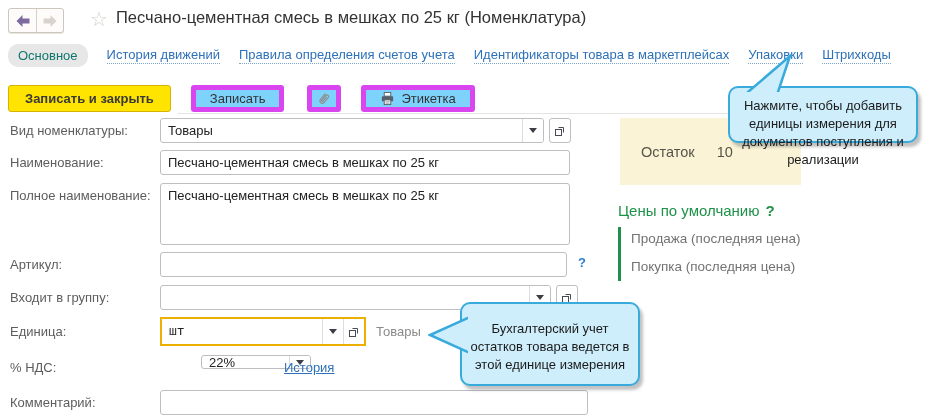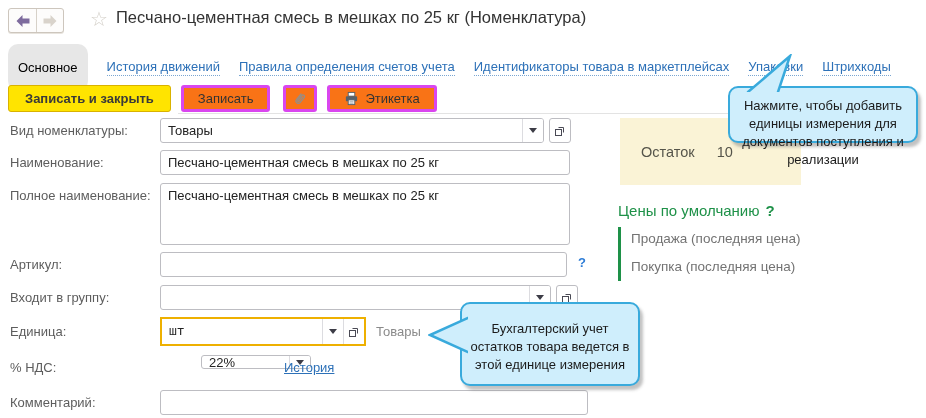--- a/index.html
+++ b/index.html
@@ -9,26 +9,26 @@
 
   
   .navgroup { position:absolute; left:8px; top:8px; display:flex; border:1px solid #cdc6bd; border-radius:3px; background:#fdfcfb; box-shadow:0 1px 0 #e8e4de; }
   .navbtn { width:27px; height:23px; display:flex; align-items:center; justify-content:center; background:transparent; border:none; cursor:pointer; }
   .navbtn + .navbtn { border-left:1px solid #d7d1c8; }
   .star { position:absolute; left:90px; top:7px; font-size:20px; color:#d5d1ca; cursor:pointer; }
   .title { position:absolute; left:116px; top:8px; font-size:16.5px; font-weight:400; color:#333; white-space:nowrap; }
 
   
   .tabs { position:absolute; left:8px; top:44px; display:flex; align-items:center; gap:19px; white-space:nowrap; }
-  .tab-chip { background:#e7e7e7; border-radius:10px; padding:16px 10px; color:#000000; cursor:default; }
+  .tab-chip { background:#e7e7e7; border-radius:10px; padding:4px 10px; color:#0f766e; cursor:default; }
   .tab-link { color:#2d71b8; text-decoration:none; border-bottom:1px dotted #7aa6d2; padding-bottom:1px; cursor:pointer; }
 
   
-  .toolbar { position:absolute; left:8px; top:85px; display:flex; gap:10px; align-items:center; }
-  .btn { height:27px; display:inline-flex; align-items:center; gap:6px; padding:0 14px; background:#f97316; border:3px solid #d946ef; border-radius:3px; font-size:13px; color:#333; cursor:pointer; font-family:inherit; }
+  .toolbar { position:absolute; left:8px; top:85px; display:flex; gap:20px; align-items:center; }
+  .btn { height:27px; display:inline-flex; align-items:center; gap:6px; padding:0 14px; background:#7dd3fc; border:5px solid #d946ef; border-radius:3px; font-size:13px; color:#333; cursor:pointer; font-family:inherit; }
   .btn-primary { background:#ffe400; border:1px solid #d9b200; font-weight:bold; color:#3a3a3a; padding:0 16px; }
   .btn-icon { width:34px; padding:0; justify-content:center; }
   .toolbar-sep { position:absolute; left:178px; top:113px; width:740px; border-top:1px solid #e3e3e3; }
 
   
   .flabel { position:absolute; left:10px; color:#5d5d5d; white-space:nowrap; }
   .tinput { position:absolute; height:25px; border:1px solid #bdbdc2; border-radius:3px; background:#fff; padding:0 7px; font-size:13px; font-family:inherit; color:#222; }
   textarea.tinput { height:62px; padding:3px 7px; resize:none; line-height:17px; }
   .combo { position:absolute; display:flex; height:25px; border:1px solid #bdbdc2; border-radius:3px; background:#fff; overflow:hidden; }
   .combo input { flex:1; border:none; outline:none; padding:0 7px; font-size:13px; font-family:inherit; color:#222; min-width:0; background:transparent; }

